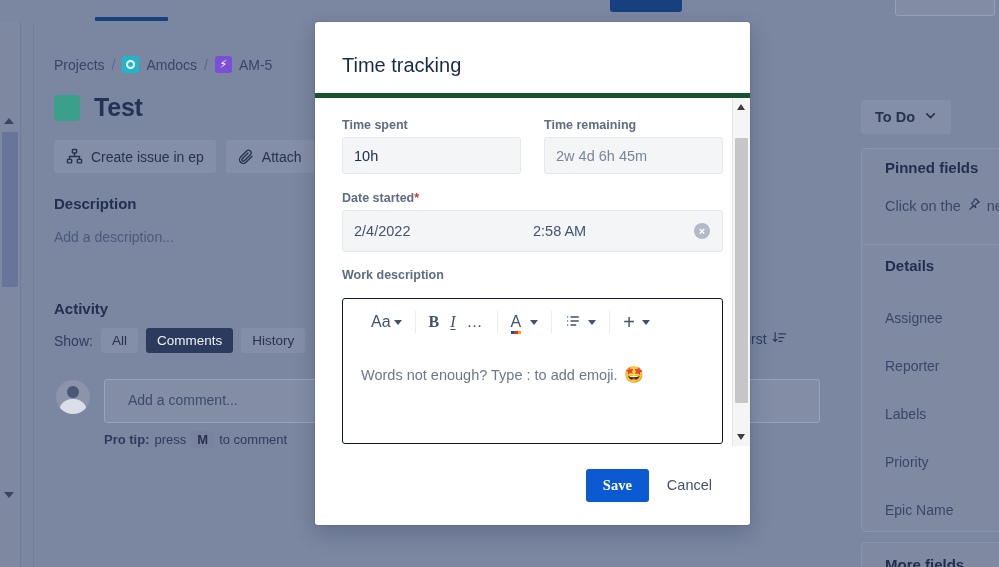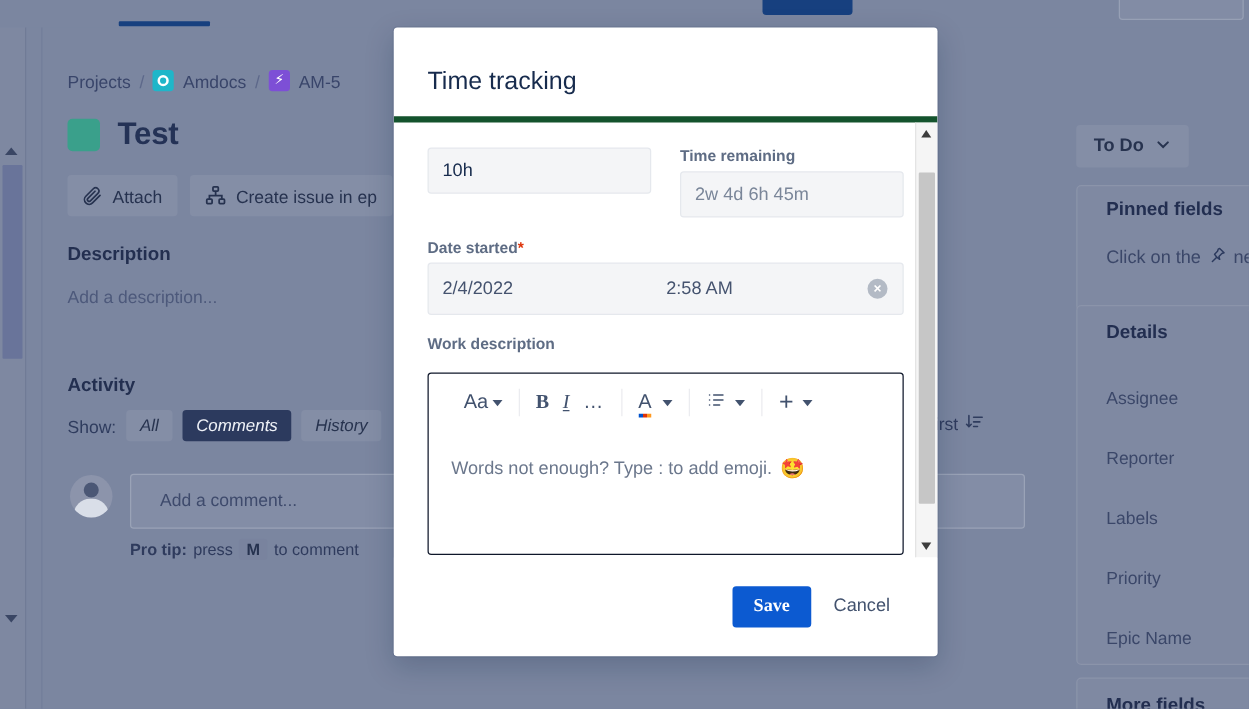--- a/index.html
+++ b/index.html
@@ -49,21 +49,21 @@
   .act-btn{height:33px;padding:0 12px;display:flex;align-items:center;gap:8px;border-radius:3px;background:#848ea6;color:#26324f;font-size:14px;white-space:nowrap;}
   .act-btn svg{display:block;}
 
   
   #desc-head{position:absolute;left:54px;top:195px;font-size:15px;font-weight:600;color:#232f50;}
   #desc-ph{position:absolute;left:54px;top:229px;font-size:14px;color:#4d597b;}
 
   
   #act-head{position:absolute;left:54px;top:300px;font-size:15px;font-weight:600;color:#232f50;text-align:right;}
   #act-filter{position:absolute;left:54px;top:328px;display:flex;align-items:center;gap:8px;font-size:14px;color:#2f3c5e;}
-  .filt-btn{height:25px;padding:0 11px;display:flex;align-items:center;border-radius:3px;background:#848ea6;color:#27334f;font-size:13.5px;font-style:italic;}
+  .filt-btn{height:25px;padding:0 11px;display:flex;align-items:center;border-radius:3px;background:#848ea6;color:#27334f;font-size:13.5px;}
   .filt-btn.active{background:#2c3a5e;color:#eef1f7;}
   #act-sort{position:absolute;left:744px;top:330px;font-size:14px;color:#2f3c5e;display:flex;align-items:center;gap:5px;white-space:nowrap;}
 
   
   #avatar{position:absolute;left:56px;top:380px;width:34px;height:34px;border-radius:50%;background:#8c94ab;overflow:hidden;}
   #avatar .head{position:absolute;left:11px;top:6px;width:12px;height:12px;border-radius:50%;background:#4b5775;}
   #avatar .body{position:absolute;left:3px;top:19px;width:28px;height:18px;border-radius:13px 13px 0 0;background:#d9dee8;}
   #comment-box{position:absolute;left:104px;top:379px;width:714px;height:42px;border:1px solid #9aa3b7;border-radius:3px;background:#838da6;}
   #comment-ph{position:absolute;left:128px;top:392px;font-size:14px;color:#3e4a6c;}
   #protip{position:absolute;left:104px;top:431px;font-size:13px;color:#2f3b5d;display:flex;align-items:center;gap:5px;}
@@ -176,36 +176,36 @@
   </div>
 
   <div id="issue-title-row">
     <div id="issue-type-swatch"></div>
     <div id="issue-title">Test</div>
   </div>
 
   <div id="action-row">
     <div class="act-btn">
       <span>
-        <svg width="16" height="16" viewBox="0 0 24 24" fill="none" stroke="#26324f" stroke-width="2" stroke-linecap="round">
-            <path d="M21 11l-9 9a5.5 5.5 0 0 1-8-8l9-9a3.8 3.8 0 0 1 5.5 5.5l-9 9a2 2 0 0 1-3-3l8.5-8.5"></path>
-          </svg>
-      </span>
-      <span>Attach</span>
-    </div>
-    <div class="act-btn">
-      <span>
         <svg width="17" height="17" viewBox="0 0 24 24" fill="none" stroke="#26324f" stroke-width="2">
             <rect x="9" y="2" width="6" height="5" rx="1"></rect>
             <rect x="2" y="16" width="6" height="5" rx="1"></rect>
             <rect x="16" y="16" width="6" height="5" rx="1"></rect>
             <path d="M12 7v5M5 16v-4h14v4"></path>
           </svg>
       </span>
       <span>Create issue in ep</span>
+    </div>
+    <div class="act-btn">
+      <span>
+        <svg width="16" height="16" viewBox="0 0 24 24" fill="none" stroke="#26324f" stroke-width="2" stroke-linecap="round">
+            <path d="M21 11l-9 9a5.5 5.5 0 0 1-8-8l9-9a3.8 3.8 0 0 1 5.5 5.5l-9 9a2 2 0 0 1-3-3l8.5-8.5"></path>
+          </svg>
+      </span>
+      <span>Attach</span>
     </div>
   </div>
 
   <div id="desc-head">Description</div>
   <div id="desc-ph">Add a description...</div>
 
   <div id="act-head">Activity</div>
   <div id="act-filter">
     <span>Show:</span>
     <span class="filt-btn">All</span>
@@ -270,20 +270,21 @@
 <div id="modal">
 
   <div id="modal-header">
     <div id="modal-title">Time tracking</div>
   </div>
 
   <div id="modal-body">
 
     <div class="row2">
       <div class="col">
+        <label class="fld-label">Time spent</label>
         <input class="txtin" type="text" value="10h" style="">
       </div>
       <div class="col">
         <label class="fld-label">Time remaining</label>
         <input class="txtin" type="text" placeholder="2w 4d 6h 45m" style="">
       </div>
     </div>
 
     <label class="fld-label" style="margin-top:17px;display:block;">
       <span>Date started</span><span class="req">*</span>

